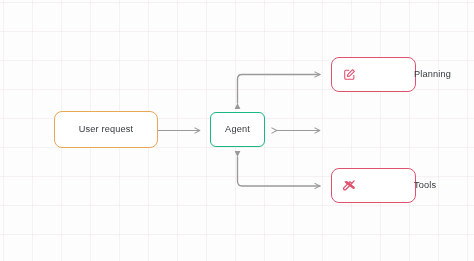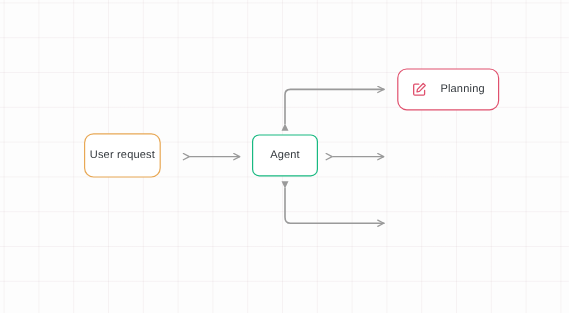--- a/index.html
+++ b/index.html
@@ -43,23 +43,23 @@
     border-radius: 7px;
     font-size: 9.2px;
     color: #33383d;
     letter-spacing: 0.15px;
     white-space: nowrap;
   }
   .node-label {
     line-height: 1;
   }
   #node-user-request {
-    left: 70px;
+    left: 54px;
     top: 111px;
-    width: 64px;
+    width: 104px;
     height: 37px;
     border-color: #e8a855;
     border-radius: 8px;
     text-align: center;
   }
   #node-agent {
     left: 210px;
     top: 112px;
     width: 55px;
     height: 35px;
@@ -67,20 +67,21 @@
     border-radius: 6px;
   }
   .node-right {
     left: 331px;
     width: 85px;
     height: 35px;
     border-color: #e0516e;
     border-radius: 8px;
     justify-content: flex-start;
     padding-left: 11px;
+    gap: 47px;
   }
   #node-planning { top: 57px; }
   #node-memory  { top: 112px; }
   #node-tools   { top: 168px; }
   .node-icon {
     width: 13px;
     height: 13px;
     flex: 0 0 13px;
     margin-right: 11px;
     display: block;
@@ -138,14 +139,24 @@
     <span class="node-icon">
       <svg viewBox="0 0 24 24" xmlns="http://www.w3.org/2000/svg">
         <path d="M20 13.5V19a1.8 1.8 0 0 1-1.8 1.8H5a1.8 1.8 0 0 1-1.8-1.8V5.8A1.8 1.8 0 0 1 5 4h6" fill="none" stroke="#e0516e" stroke-width="2" stroke-linecap="round" stroke-linejoin="round"></path>
         <path d="M17.8 2.9 21 6.1 12.1 15 8.3 15.7 9 11.9z" fill="none" stroke="#e0516e" stroke-width="2" stroke-linecap="round" stroke-linejoin="round"></path>
       </svg>
     </span>
     <span class="node-label">Planning</span>
   </div>
 
 
+  <div class="node node-right" id="node-tools">
+    <span class="node-icon">
+      <svg viewBox="0 0 24 24" xmlns="http://www.w3.org/2000/svg">
+        <path d="M3.5 3.2 8.4 3.2 20.6 15.4 A2.3 2.3 0 0 1 17.3 18.7 L5.1 6.5 Z" fill="#e0516e" transform="rotate(-8 12 12)"></path>
+        <path d="M20.5 3.5 17.6 6.4a2.6 2.6 0 0 1-3.6 0" fill="none" stroke="#e0516e" stroke-width="2.4" stroke-linecap="round"></path>
+        <path d="M16.2 8.3 5.2 19.3a2.4 2.4 0 0 1-3.4-3.4L12.8 4.9" fill="none" stroke="#e0516e" stroke-width="2.4" stroke-linecap="round" stroke-linejoin="round"></path>
+      </svg>
+    </span>
+    <span class="node-label">Tools</span>
+  </div>
 
 </div>
 
 </body></html>

